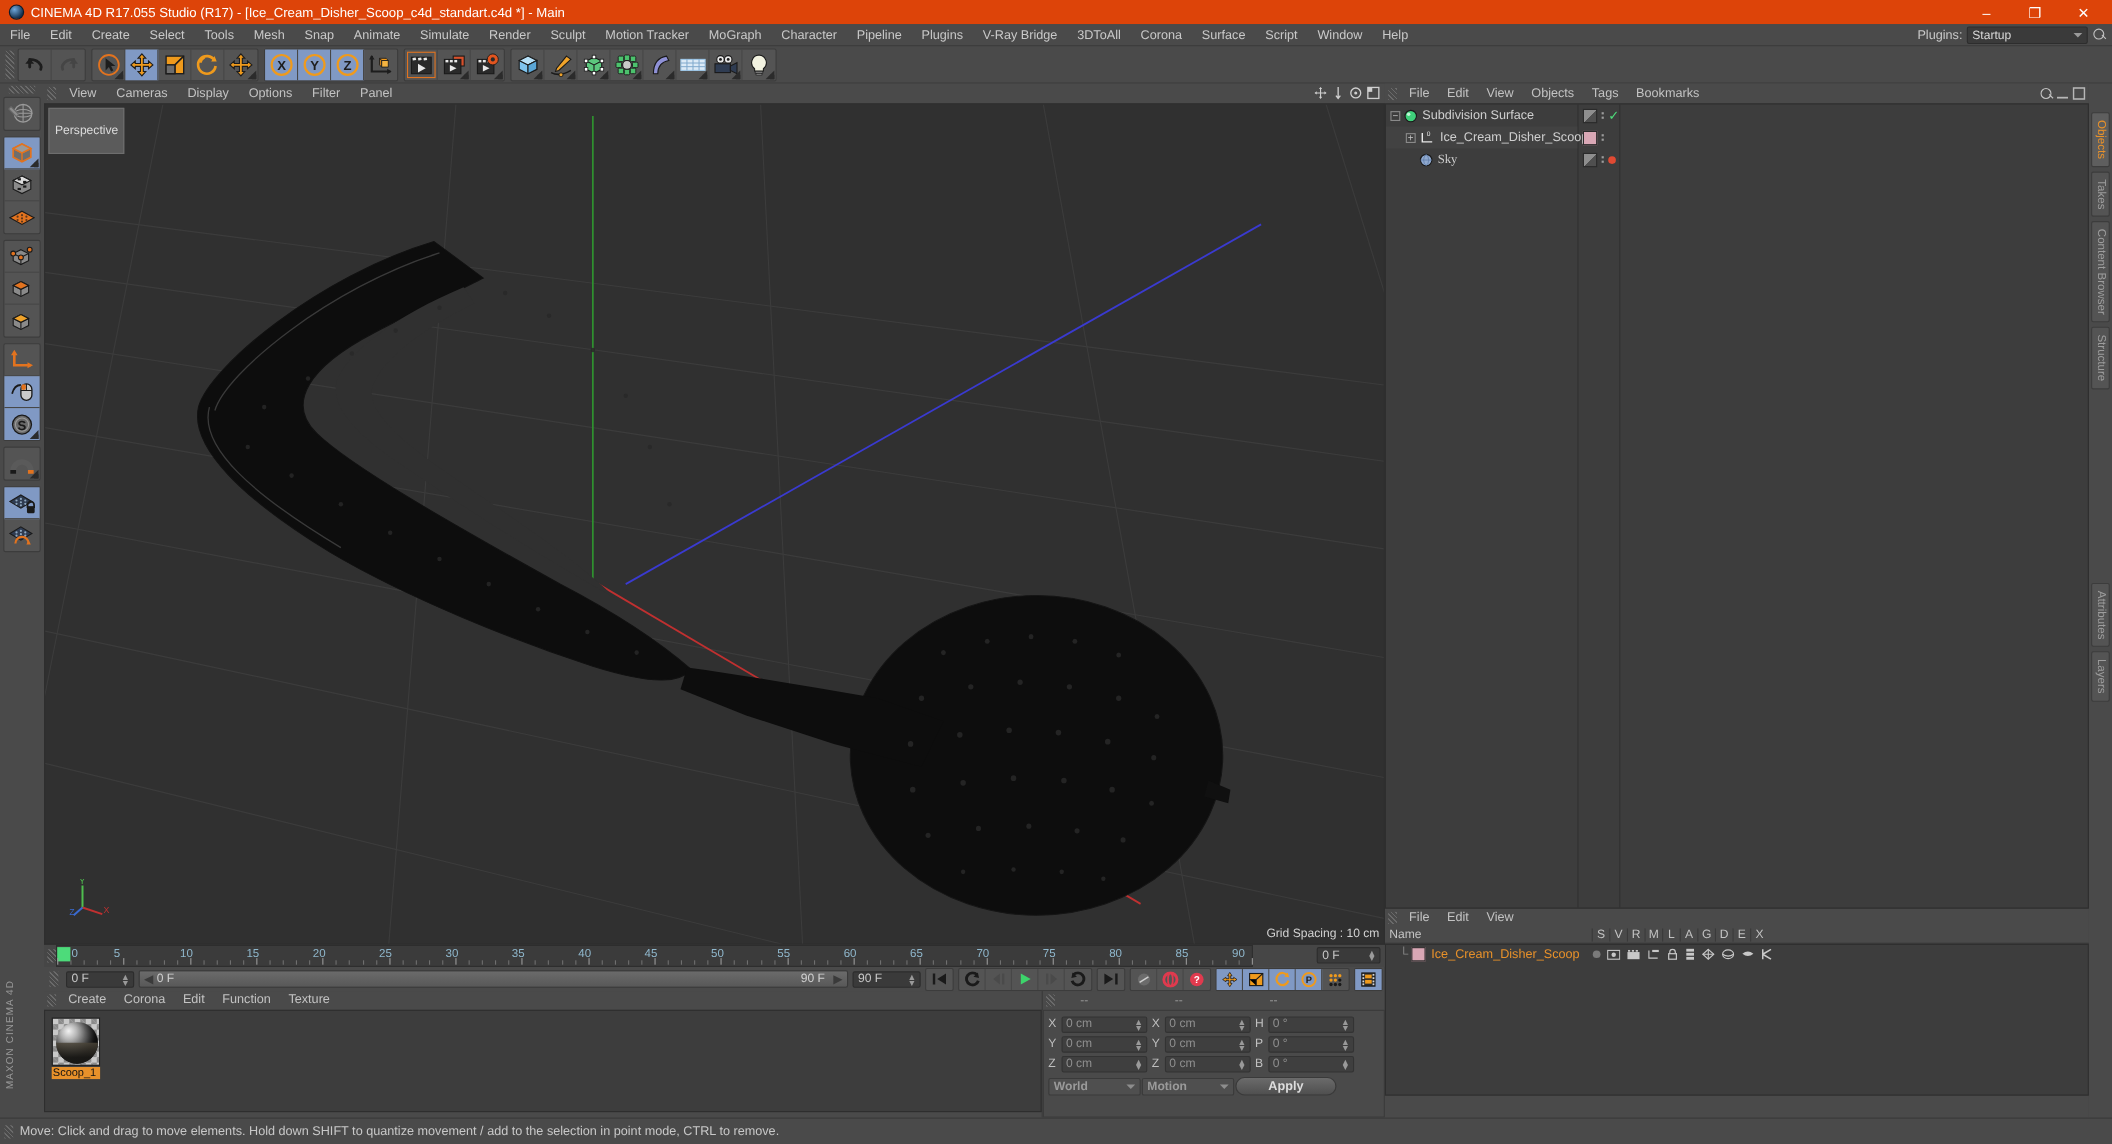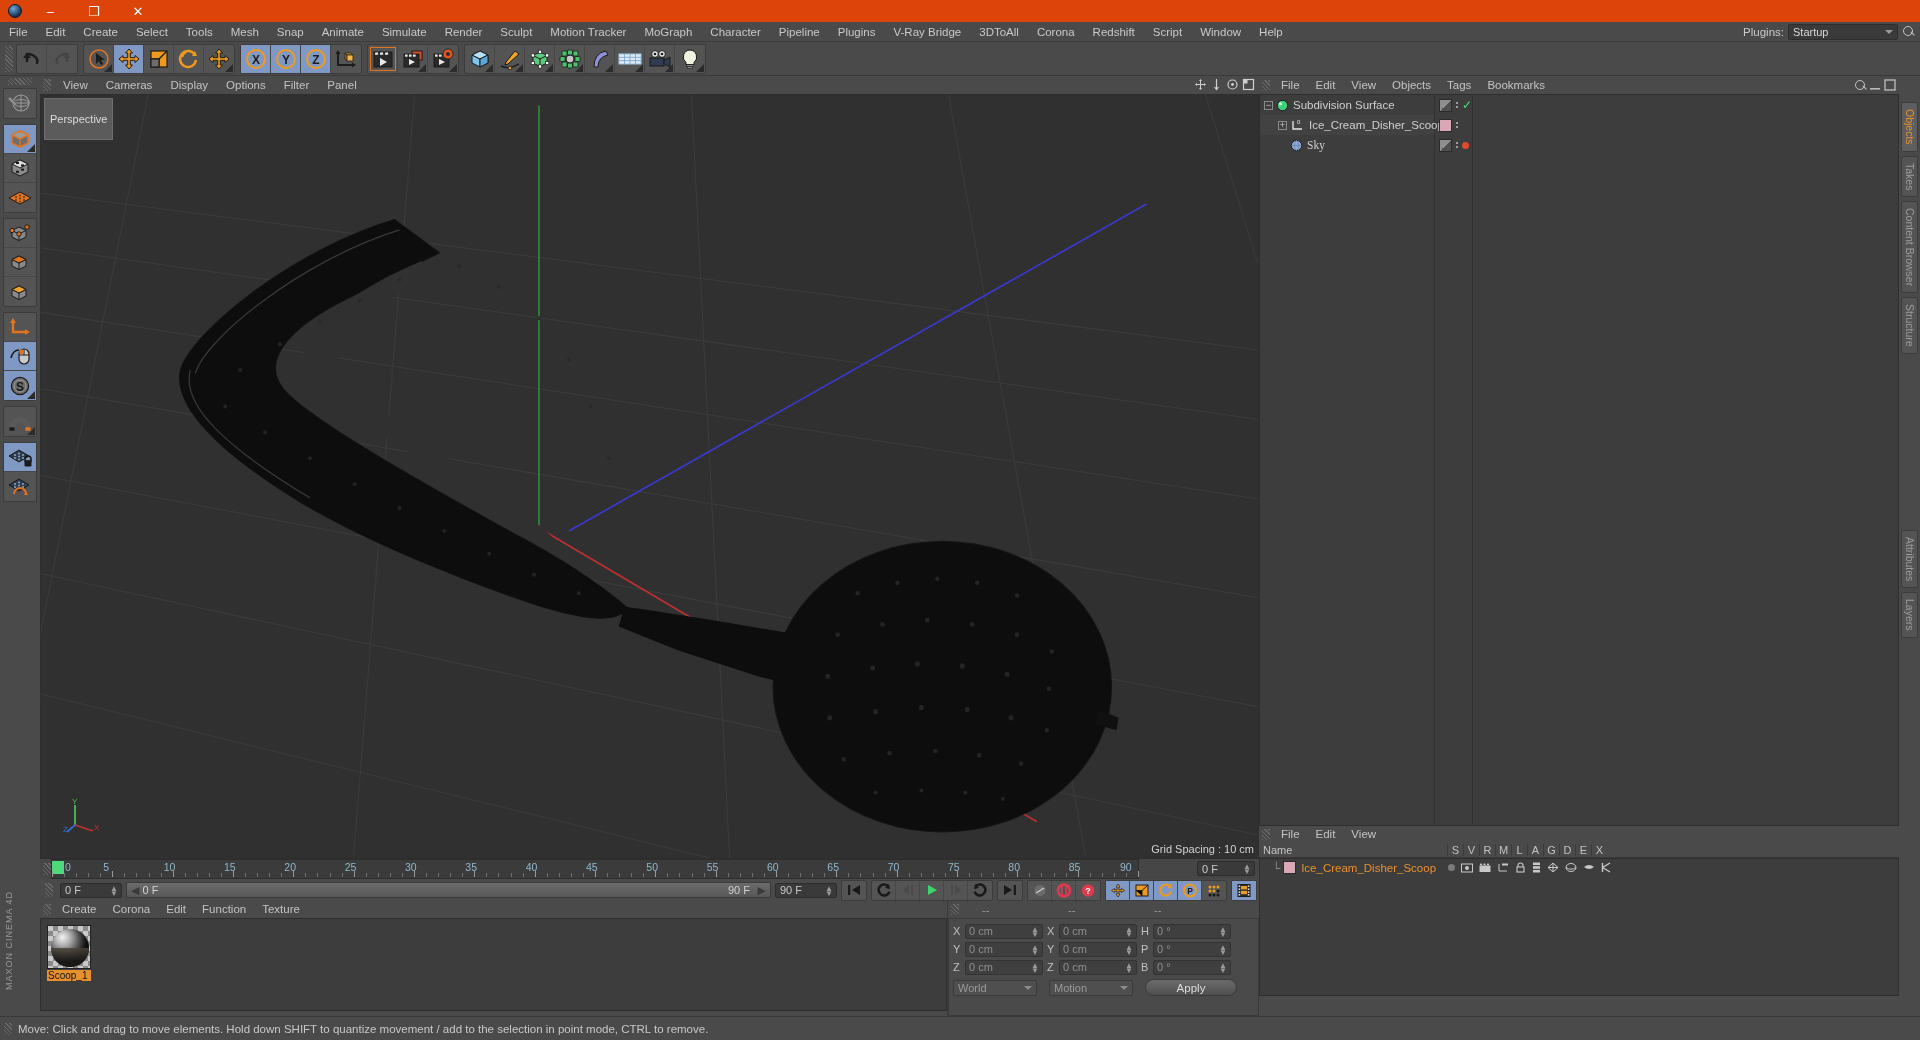--- a/index.html
+++ b/index.html
@@ -113,21 +113,21 @@
 
   
   .coord{width:312px;flex:none;background:#4a4a4a;display:flex;flex-direction:column;border-left:1px solid #3a3a3a;}
   .coord-hdr{height:17px;display:flex;align-items:center;gap:0;color:#9a9a9a;font-size:11px;}
   .coord-hdr .c{width:86px;text-align:left;padding-left:20px;}
   .coord-body{flex:1;background:#4a4a4a;border:1px solid #3a3a3a;padding:4px 4px;}
   .crow{display:flex;align-items:center;height:16px;margin-bottom:2px;}
   .clab{width:12px;color:#c0c0c0;font-size:11px;}
   .cfield{width:78px;height:15px;background:#3f3f3f;border:1px solid #333;border-radius:2px;color:#8f8f8f;font-size:11px;
     display:flex;align-items:center;padding:0 3px;position:relative;margin-right:4px;}
-  .crow2{display:flex;align-items:center;gap:12px;margin-top:4px;}
+  .crow2{display:flex;align-items:center;gap:1px;margin-top:4px;font-weight:bold;}
   .cselect{width:84px;height:16px;background:#4f4f4f;border:1px solid #3a3a3a;border-radius:2px;color:#9a9a9a;
     font-size:11px;display:flex;align-items:center;padding:0 4px;position:relative;}
   .cselect .caret{position:absolute;right:4px;width:0;height:0;border-left:4px solid transparent;border-right:4px solid transparent;border-top:4px solid #8d8d8d;}
   .applybtn{width:92px;height:17px;border-radius:9px;background:linear-gradient(#6b6b6b,#4f4f4f);border:1px solid #3a3a3a;
     color:#ddd;font-size:11.5px;display:flex;align-items:center;justify-content:center;}
 
   
   .om{height:calc(100% - 190px);background:#4a4a4a;display:flex;flex-direction:column;}
   .om-menu{height:18px;display:flex;align-items:center;position:relative;}
   .om-menu .mi{padding:0 8px;font-size:11.5px;color:#c3c3c3;line-height:18px;}
@@ -163,20 +163,21 @@
 
   .hdot{width:7px;height:7px;border-radius:50%;}
 </style>
 </head>
 <body>
 
 <div class="app">
 
   <div class="titlebar">
     <div class="tb-logo"></div>
+    <div class="tb-title">CINEMA 4D R17.055 Studio (R17) - [Ice_Cream_Disher_Scoop_c4d_standart.c4d *] - Main</div>
     <div class="tb-btns">
       <div class="tb-btn">–</div>
       <div class="tb-btn">❐</div>
       <div class="tb-btn close">✕</div>
     </div>
   </div>
 
   <div class="menubar" id="menubar">
     <div class="layoutbox">
       <span class="lbl">Plugins:</span>
@@ -198,21 +199,21 @@
       <div class="mi">Render</div>
       <div class="mi">Sculpt</div>
       <div class="mi">Motion Tracker</div>
       <div class="mi">MoGraph</div>
       <div class="mi">Character</div>
       <div class="mi">Pipeline</div>
       <div class="mi">Plugins</div>
       <div class="mi">V-Ray Bridge</div>
       <div class="mi">3DToAll</div>
       <div class="mi">Corona</div>
-      <div class="mi">Redshift</div>
+      <div class="mi">Surface</div>
       <div class="mi">Script</div>
       <div class="mi">Window</div>
       <div class="mi">Help</div>
     </div>
 
   <div class="toolbar">
     <div class="grip"></div>
 
     <div class="tgroup">
       <div class="tbtn">

